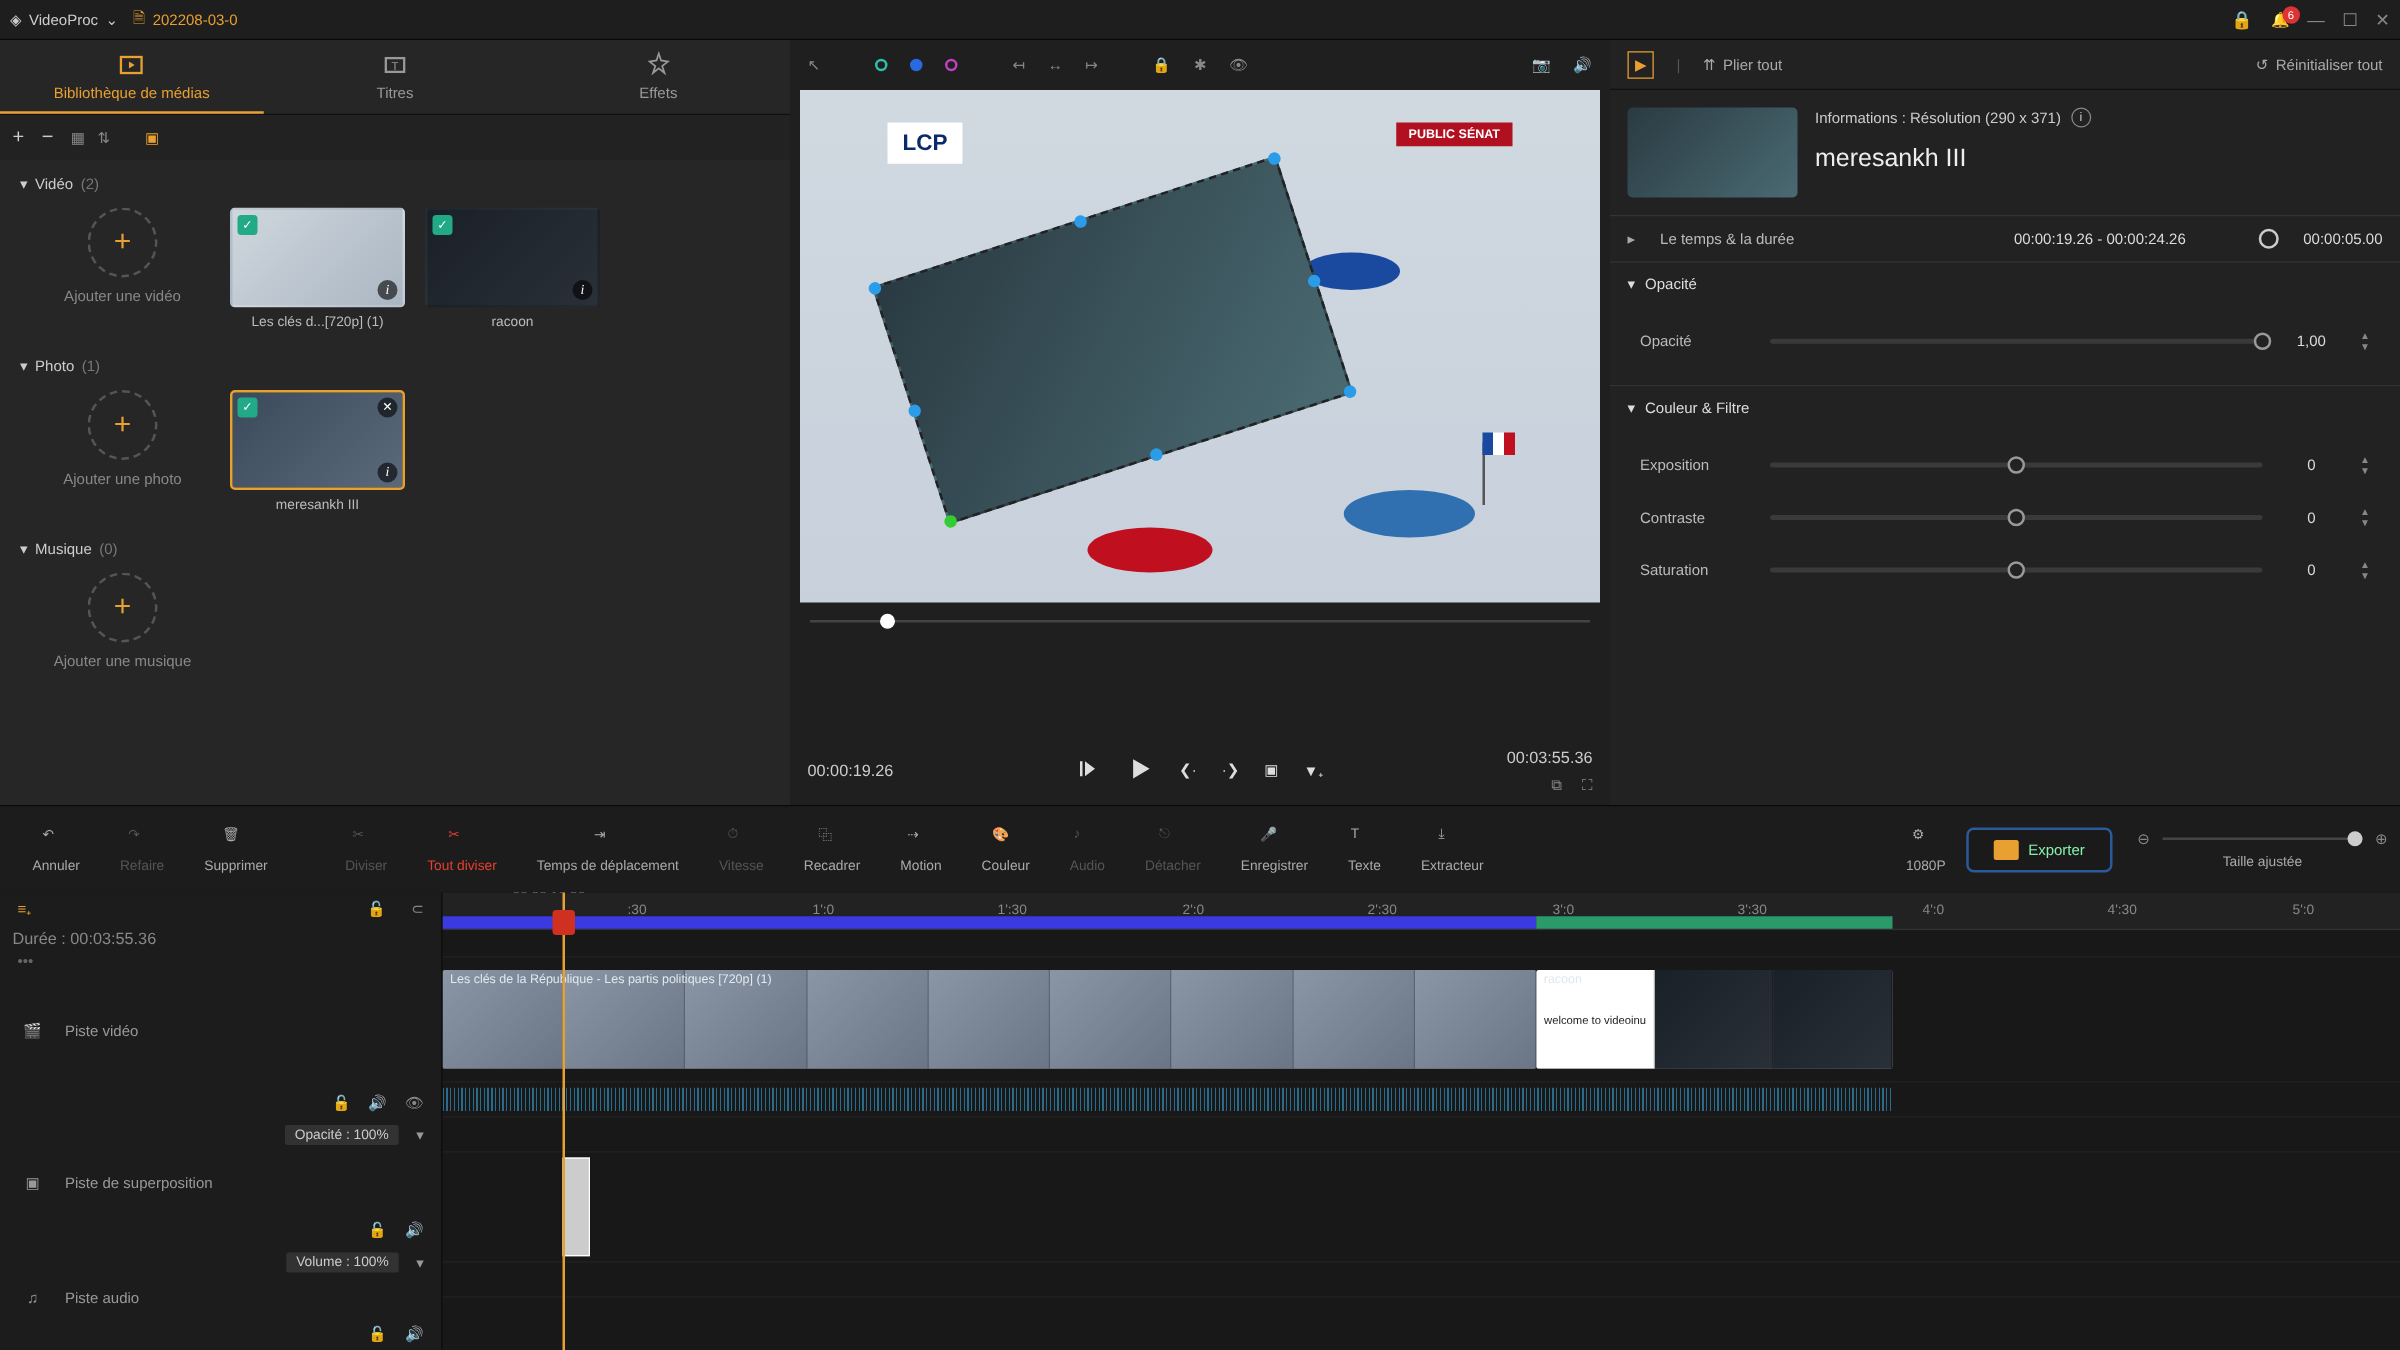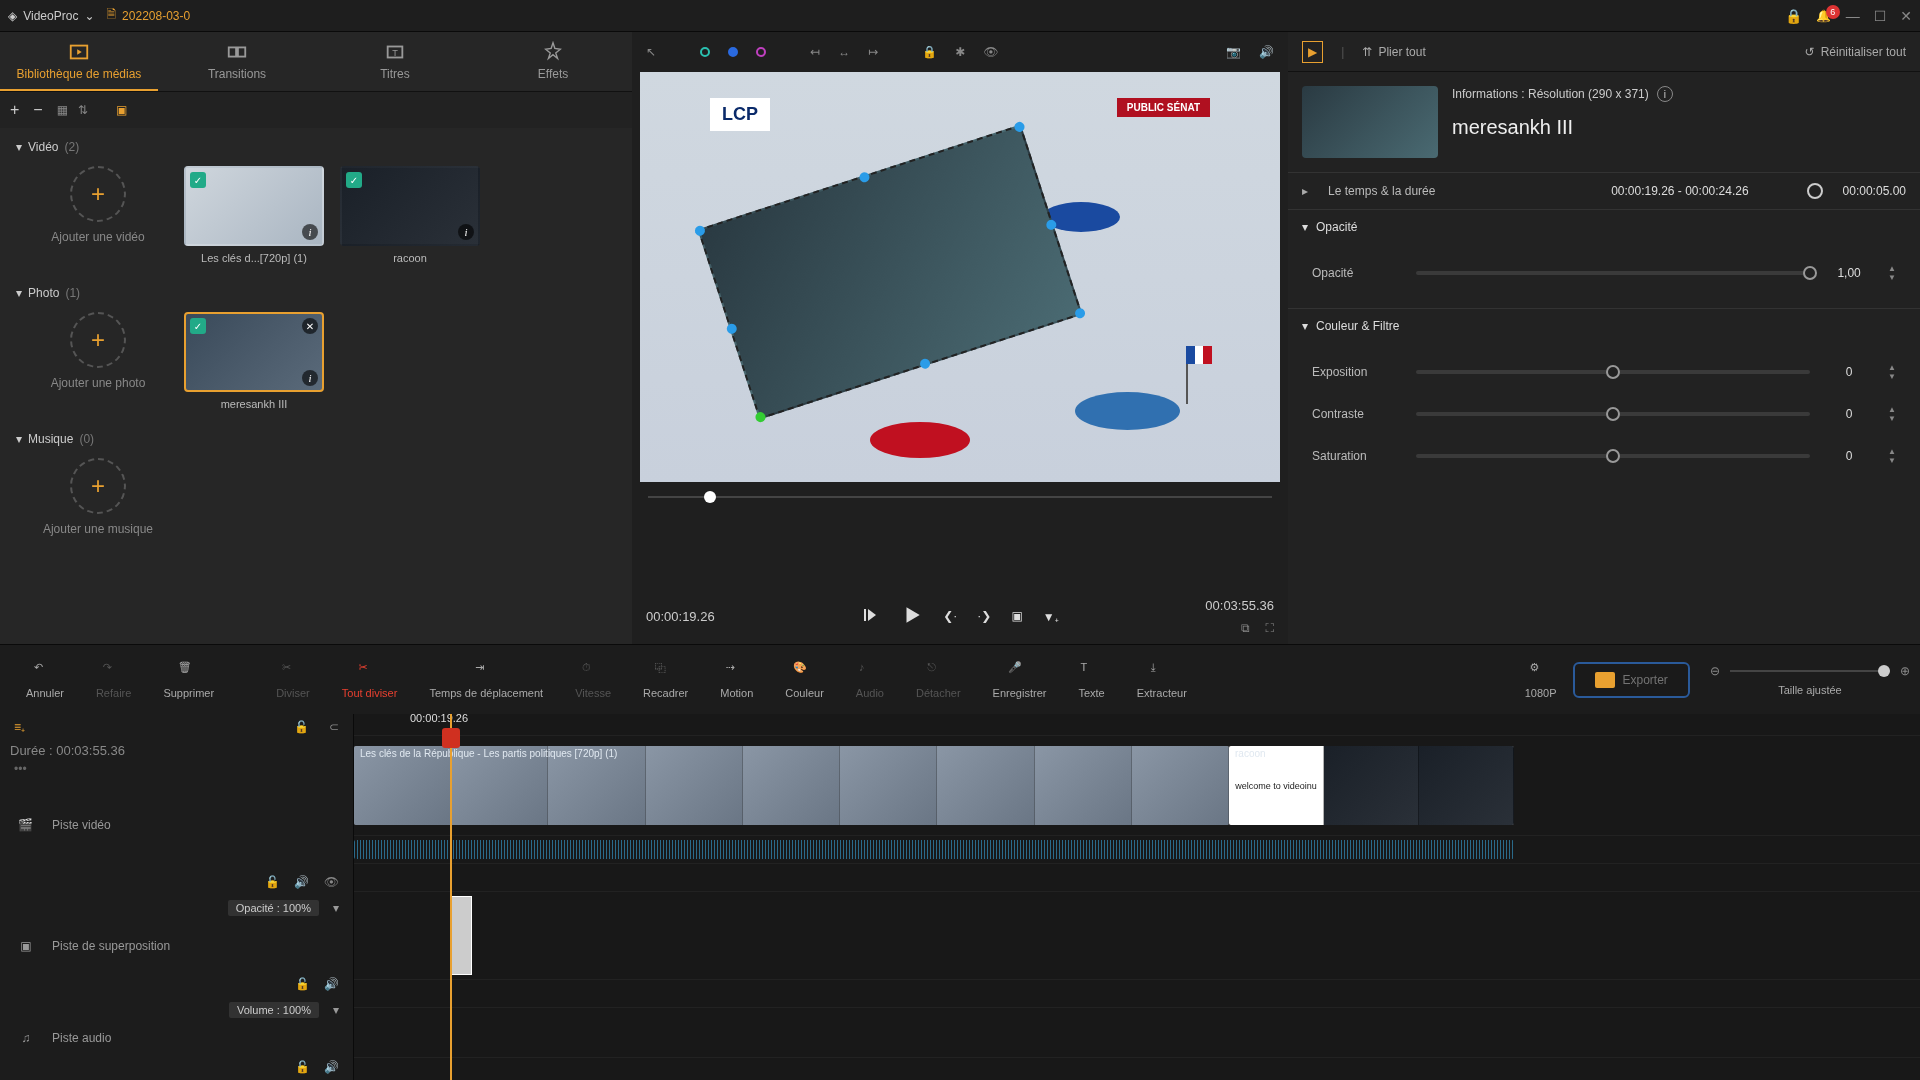--- a/index.html
+++ b/index.html
@@ -83,21 +83,21 @@
 .spinner { display:flex; flex-direction:column; gap:1px; color:#888; font-size:8px; }
 .time-row { display:flex; align-items:center; padding:10px 14px; gap:20px; }
 .clock-icon { width:16px; height:16px; border:2px solid #ccc; border-radius:50%; position:relative; display:inline-block; }
 
 .tool-row { height:70px; background:#1c1c1c; display:flex; align-items:center; padding:0 10px; border-top:1px solid #0a0a0a; }
 .tool-btn { display:flex; flex-direction:column; align-items:center; gap:4px; padding:0 16px; color:#aaa; cursor:pointer; font-size:11px; }
 .tool-btn.disabled { color:#555; }
 .tool-btn.accent { color:#e84030; }
 .tool-btn svg, .tool-btn .ico { width:22px; height:22px; }
 .tool-spacer { flex:1; }
-.export-btn { background:#1a1a1a; border:2px solid #2a5a9a; border-radius:6px; padding:8px 20px; display:flex; align-items:center; gap:8px; color:#737373; cursor:pointer; }
+.export-btn { background:#1a1a1a; border:2px solid #2a5a9a; border-radius:6px; padding:8px 20px; display:flex; align-items:center; gap:8px; color:#86efac; cursor:pointer; }
 .export-icon { width:20px; height:16px; background:#e8a030; border-radius:2px; position:relative; }
 .zoom-group { display:flex; flex-direction:column; align-items:center; gap:6px; margin-left:20px; }
 .zoom-slider { width:160px; height:2px; background:#444; position:relative; }
 .zoom-row { display:flex; align-items:center; gap:10px; }
 
 .timeline { height:366px; background:#181818; display:flex; }
 .tl-left { width:354px; background:#1c1c1c; border-right:1px solid #0a0a0a; display:flex; flex-direction:column; }
 .tl-left-top { height:30px; display:flex; align-items:center; padding:0 14px; gap:20px; }
 .tl-duration { padding:4px 10px; color:#888; font-size:13px; }
 .track-head { display:flex; align-items:center; padding:0 14px; gap:14px; color:#999; }
@@ -158,27 +158,20 @@
     <div class="lib-tabs">
       <div class="lib-tab active">
         <svg viewBox="0 0 24 24">
             <rect x="3" y="5" width="18" height="14" fill="none" stroke="currentColor" stroke-width="2"></rect>
             <path d="M10 9l5 3-5 3z" fill="currentColor"></path>
           </svg>
         <span>Bibliothèque de médias</span>
       </div>
       <div class="lib-tab">
         <svg viewBox="0 0 24 24">
-            <rect x="3" y="7" width="8" height="10" fill="none" stroke="currentColor" stroke-width="2"></rect>
-            <rect x="13" y="7" width="8" height="10" fill="none" stroke="currentColor" stroke-width="2"></rect>
-          </svg>
-        <span>Transitions</span>
-      </div>
-      <div class="lib-tab">
-        <svg viewBox="0 0 24 24">
             <rect x="4" y="6" width="16" height="12" fill="none" stroke="currentColor" stroke-width="2"></rect>
             <text x="12" y="16" text-anchor="middle" fill="currentColor" font-size="10">T</text>
           </svg>
         <span>Titres</span>
       </div>
       <div class="lib-tab">
         <svg viewBox="0 0 24 24">
             <path d="M12 2l2 6 6 1-5 4 2 6-5-4-5 4 2-6-5-4 6-1z" fill="none" stroke="currentColor" stroke-width="1.5"></path>
           </svg>
         <span>Effets</span>
@@ -540,20 +533,34 @@
       <span class="track-icon">♫</span>
       <span>Piste audio</span>
     </div>
     <div class="track-head h-sub">
       <span class="small-icon">🔓</span>
       <span class="small-icon">🔊</span>
     </div>
   </div>
   <div class="tl-right">
     <div class="playhead-time">00:00:19.26</div>
+    <div class="ruler">
+      <span class="ruler-mark" style="left:148px">:30</span>
+      <span class="ruler-mark" style="left:296px">1':0</span>
+      <span class="ruler-mark" style="left:444px">1':30</span>
+      <span class="ruler-mark" style="left:592px">2':0</span>
+      <span class="ruler-mark" style="left:740px">2':30</span>
+      <span class="ruler-mark" style="left:888px">3':0</span>
+      <span class="ruler-mark" style="left:1036px">3':30</span>
+      <span class="ruler-mark" style="left:1184px">4':0</span>
+      <span class="ruler-mark" style="left:1332px">4':30</span>
+      <span class="ruler-mark" style="left:1480px">5':0</span>
+      <div class="ruler-bar" style="background:#3a3ae0;width:875px;left:0"></div>
+      <div class="ruler-bar" style="background:#2a9a6a;width:285px;left:875px"></div>
+    </div>
     <div class="playhead">
         <div class="playhead-handle"></div>
       </div>
     <div class="tl-tracks">
       <div class="tl-track" style="height:22px"></div>
       <div class="tl-track" style="height:100px">
         <div class="clip clip-video" style="left:0;width:875px;top:10px;bottom:10px">
           <span class="clip-label">Les clés de la République - Les partis politiques [720p] (1)</span>
           <div class="clip-frame"></div>
             <div class="clip-frame"></div>

